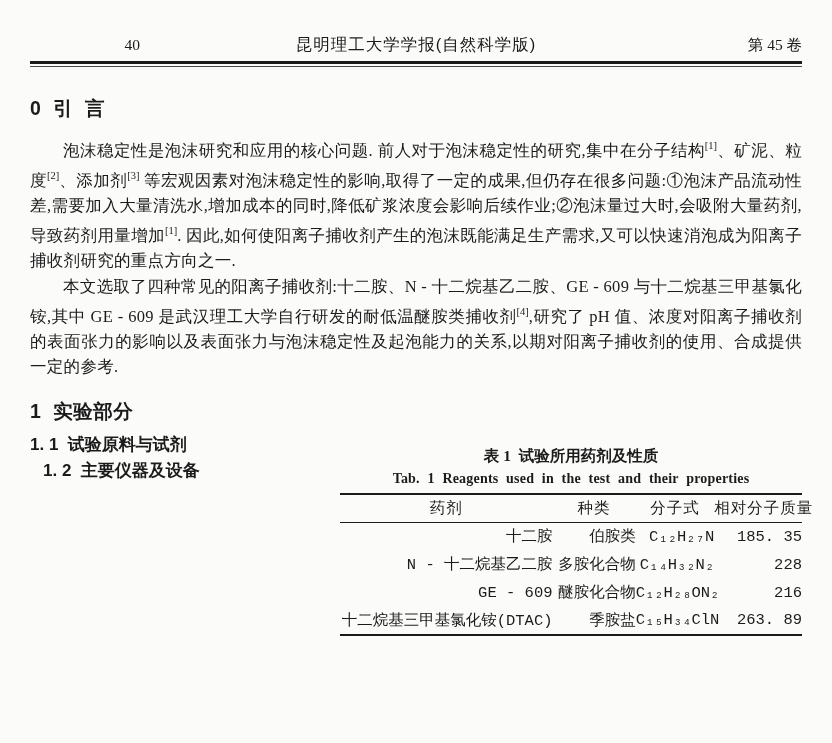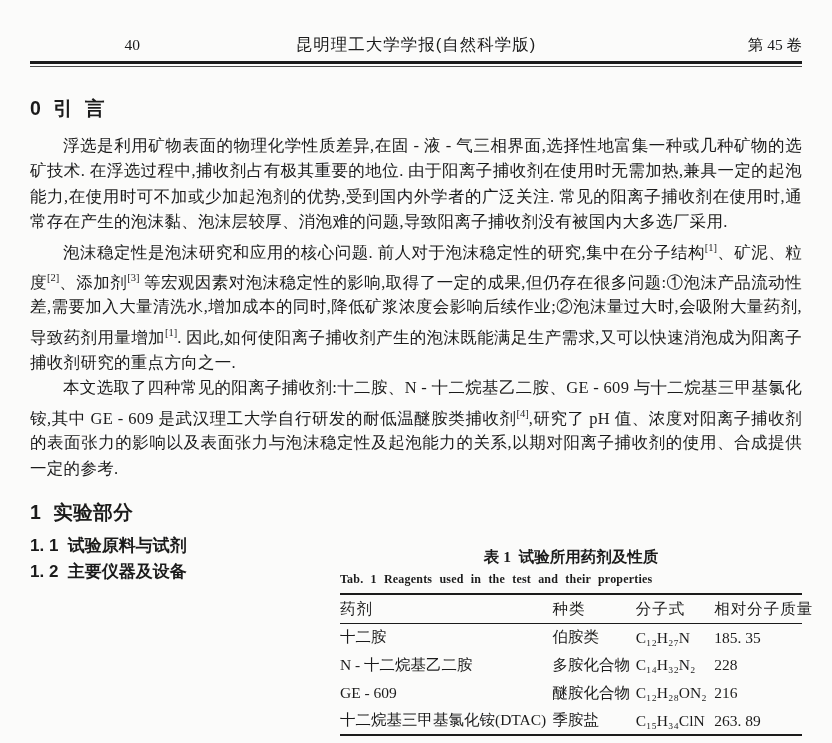--- a/index.html
+++ b/index.html
@@ -35,61 +35,60 @@
   .body-p + .body-p { margin-top:0; }
 
   .cols { display:flex; margin-top:8px; }
   .col-left { width:296px; }
   .col-right { flex:1; padding:13px 0 0 14px; }
 
   .subsec {
     font-family:"Liberation Sans","DejaVu Sans",sans-serif;
     font-weight:700; font-size:17px; white-space:pre;
   }
-  .subsec.bottom { margin-top:3px; }
+  .subsec.bottom { margin-top:3px;margin-left:13px; }
   .colp { margin-top:7px; text-indent:0; line-height:24.6px; }
 
   .cap-zh { text-align:center; font-weight:700; font-size:15.5px; white-space:pre;
             font-family:Liberation Serif, serif; }
-  .cap-en { text-align:left; font-weight:700; font-size:12px; margin-top:4px;
+  .cap-en { text-align:center; font-weight:700; font-size:14px; margin-top:4px;
             word-spacing:4px; letter-spacing:0.2px;
             font-family:"Liberation Serif","DejaVu Serif",serif; }
 
   table.t1 {
     width:100%; margin-top:6px; border-collapse:collapse; table-layout:fixed;
     border-top:2.6px solid var(--ink,#111);
     border-bottom:2.6px solid var(--ink,#111);
     font-size:15.5px;
   }
   table.t1 th {
-    font-weight:400; height:29px; white-space:nowrap; text-align:left;
+    font-weight:400; height:29px; white-space:nowrap; text-align:center;
     border-bottom:1.6px solid var(--ink,#111); letter-spacing:1px;
   }
   table.t1 td {
-    height:28px; text-align:left; white-space:nowrap;
-    font-family:Liberation Serif, serif;
+    height:28px; text-align:right; white-space:nowrap;
+    font-family:Liberation Mono, monospace;
   }
   sup.supref { font-size:10.5px; letter-spacing:0; }
 </style>
 </head>
 <body>
 
 <div class="page">
 
   <header class="hdr">
     <span class="hdr-left">40</span>
     <span class="hdr-center">昆明理工大学学报(自然科学版)</span>
     <span class="hdr-right">第 45 卷</span>
   </header>
   <div class="rule-thick"></div>
   <div class="rule-thin"></div>
 
   <h2 class="sec">0  引  言</h2>
 
-  <p class="body-p"><span>浮选是利用矿物表面的物理化学性质差异,在固 - 液 - 气三相界面,选择性地富集一种或几种矿物的选矿技术. 在浮选过程中,捕收剂占有极其重要的地位. 由于阳离子捕收剂在使用时无需加热,兼具一定的起泡能力,在使用时可不加或少加起泡剂的优势,受到国内外学者的广泛关注. 常见的阳离子捕收剂在使用时,通常存在产生的泡沫黏、泡沫层较厚、消泡难的问题,导致阳离子捕收剂没有被国内大多选厂采用.</span></p>
   <p class="body-p"><span>泡沫稳定性是泡沫研究和应用的核心问题. 前人对于泡沫稳定性的研究,集中在分子结构</span><sup class="supref">[1]</sup><span>、矿泥、粒度</span><sup class="supref">[2]</sup><span>、添加剂</span><sup class="supref">[3]</sup><span> 等宏观因素对泡沫稳定性的影响,取得了一定的成果,但仍存在很多问题:①泡沫产品流动性差,需要加入大量清洗水,增加成本的同时,降低矿浆浓度会影响后续作业;②泡沫量过大时,会吸附大量药剂,导致药剂用量增加</span><sup class="supref">[1]</sup><span>. 因此,如何使阳离子捕收剂产生的泡沫既能满足生产需求,又可以快速消泡成为阳离子捕收剂研究的重点方向之一.</span></p>
   <p class="body-p"><span>本文选取了四种常见的阳离子捕收剂:十二胺、N - 十二烷基乙二胺、GE - 609 与十二烷基三甲基氯化铵,其中 GE - 609 是武汉理工大学自行研发的耐低温醚胺类捕收剂</span><sup class="supref">[4]</sup><span>,研究了 pH 值、浓度对阳离子捕收剂的表面张力的影响以及表面张力与泡沫稳定性及起泡能力的关系,以期对阳离子捕收剂的使用、合成提供一定的参考.</span></p>
 
   <h2 class="sec mt2">1  实验部分</h2>
 
   <div class="cols">
 
     <div class="col-left">
       <h3 class="subsec">1. 1  试验原料与试剂</h3>
       <h3 class="subsec bottom">1. 2  主要仪器及设备</h3>

